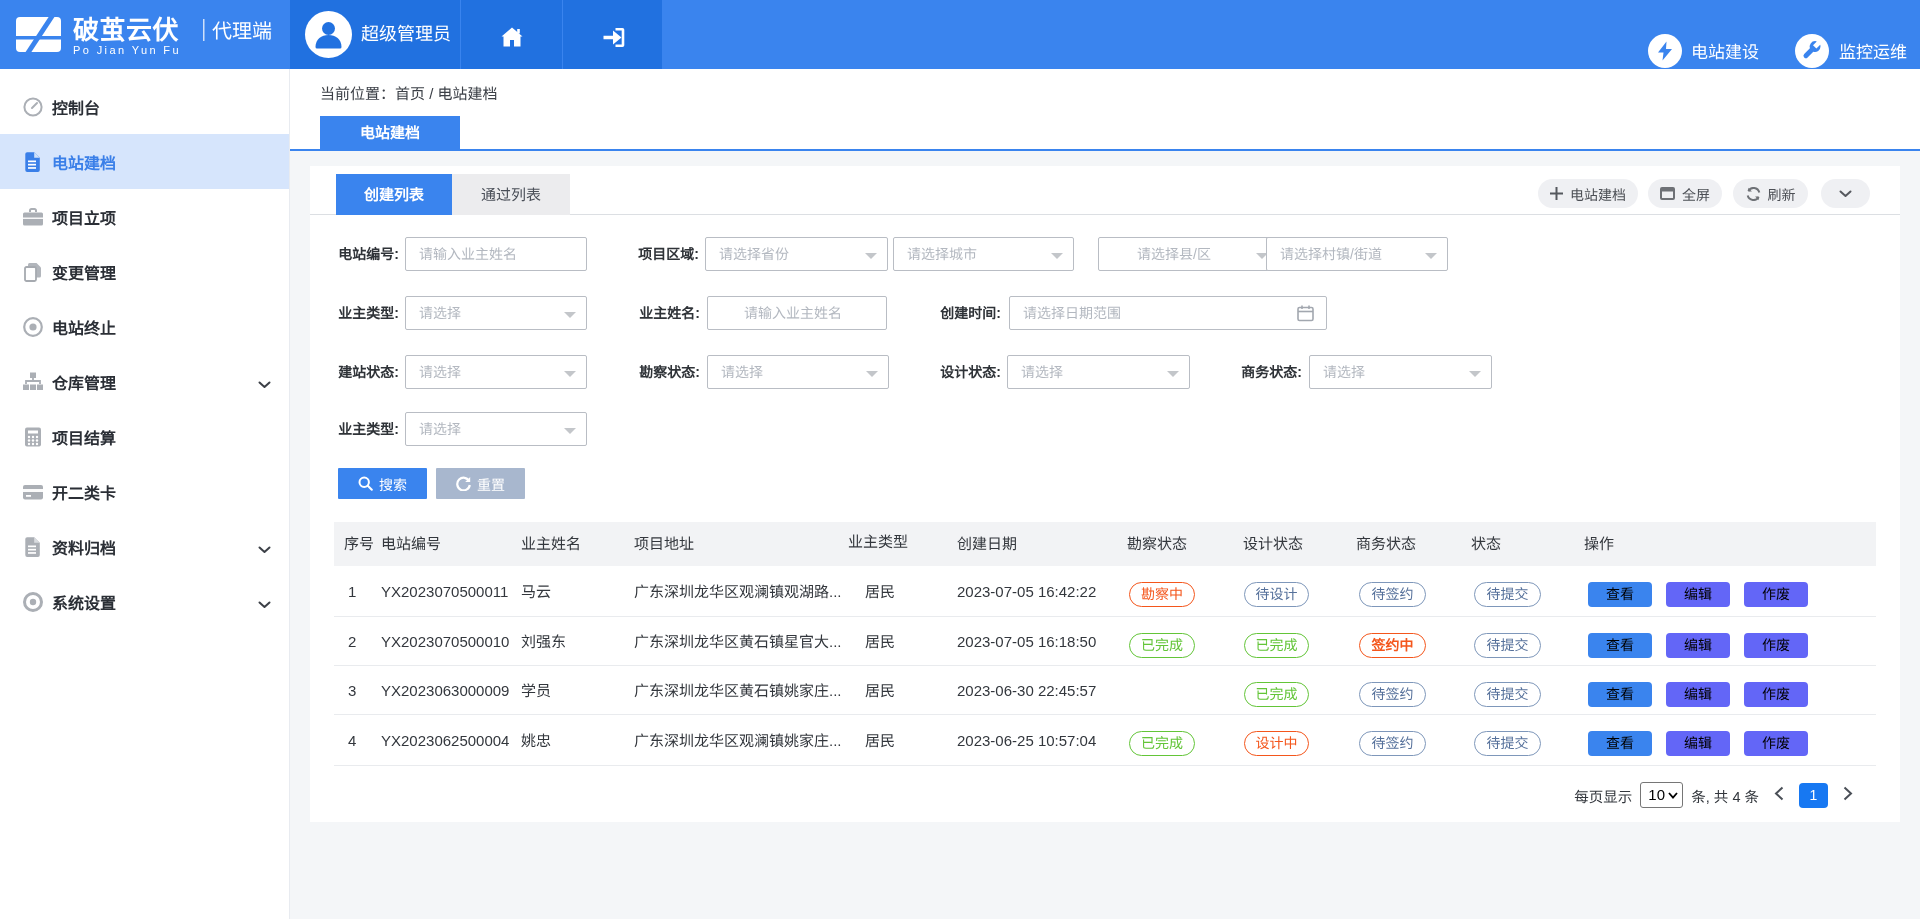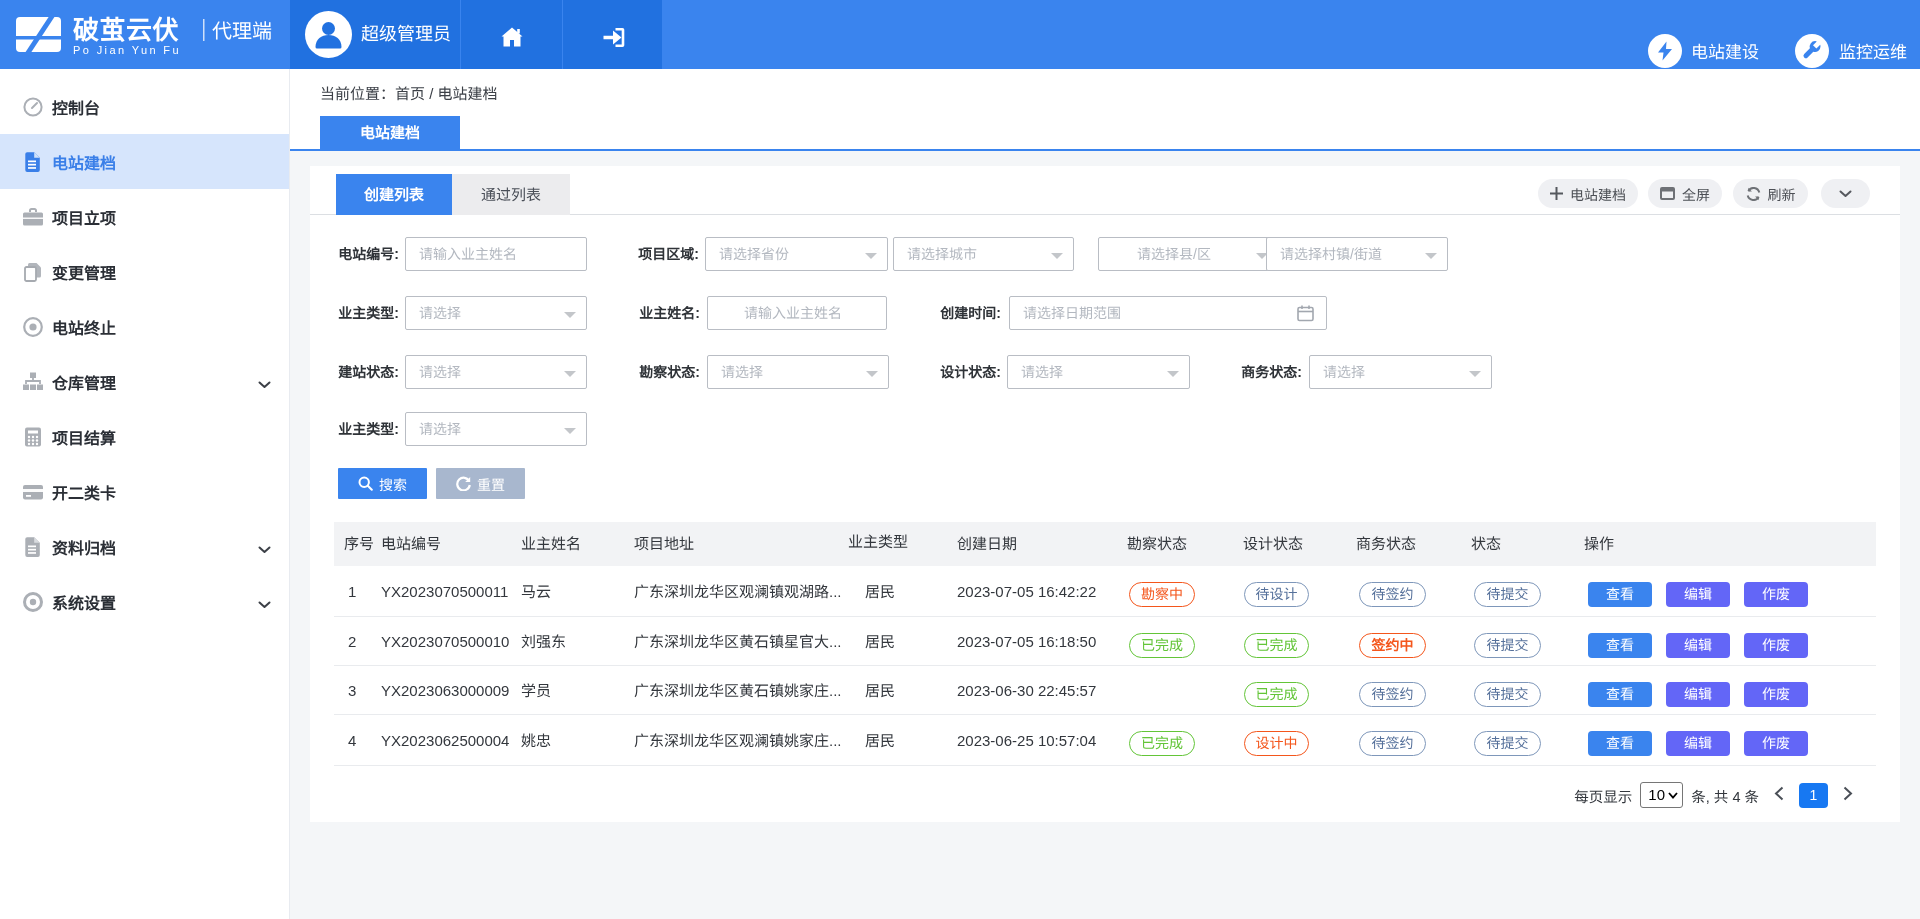--- a/index.html
+++ b/index.html
@@ -51,21 +51,21 @@
 
 
 .tbl-head { position:absolute; left:24px; top:356px; width:1542px; height:44px; background:#f2f3f5; }
 .th { position:absolute; top:0; line-height:44px; font-size:15px; color:#33373d; }
 .trow { position:absolute; left:24px; width:1542px; height:49px; line-height:49px; border-bottom:1px solid #e9ebee; }
 .td { position:absolute; top:0; line-height:inherit; font-size:15px; color:#33373d; white-space:nowrap; }
 .pill { position:absolute; top:16px; height:25px; line-height:23px; border-radius:13px; font-size:14px; text-align:center; border:1px solid; }
 .pill.or { color:#f4561c; border-color:#f4561c; }
 .pill.gr { color:#63c538; border-color:#63c538; }
 .pill.sl { color:#56719b; border-color:#7e97ba; }
-.abtn { position:absolute; top:16px; height:25px; line-height:25px; width:64px; border-radius:4px; color:#ffffff; font-size:14px; text-align:center; }
+.abtn { position:absolute; top:16px; height:25px; line-height:25px; width:64px; border-radius:4px; color:#000000; font-size:14px; text-align:center; }
 .abtn.view { background:#3a84ee; }
 .abtn.ind { background:#6366f7; }
 
 .pgn { position:absolute; right:32px; top:599px; height:44px; display:flex; align-items:center; font-size:14.5px; color:#33373d;margin-top:8px; }
 </style>
 </head>
 <body>
 
 <div class="abs logo-block">
   <svg width="290" height="69" viewBox="0 0 290 69">

